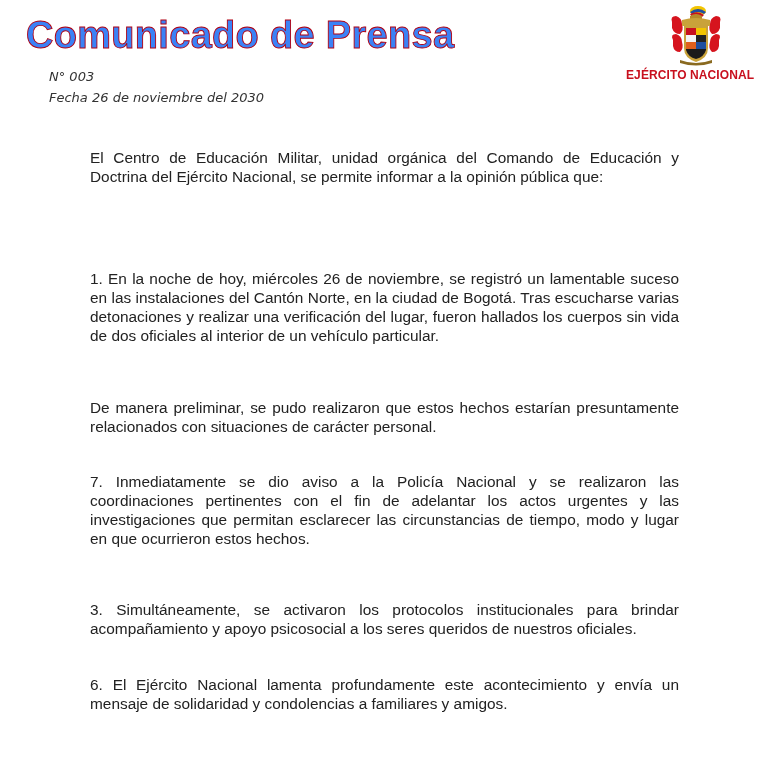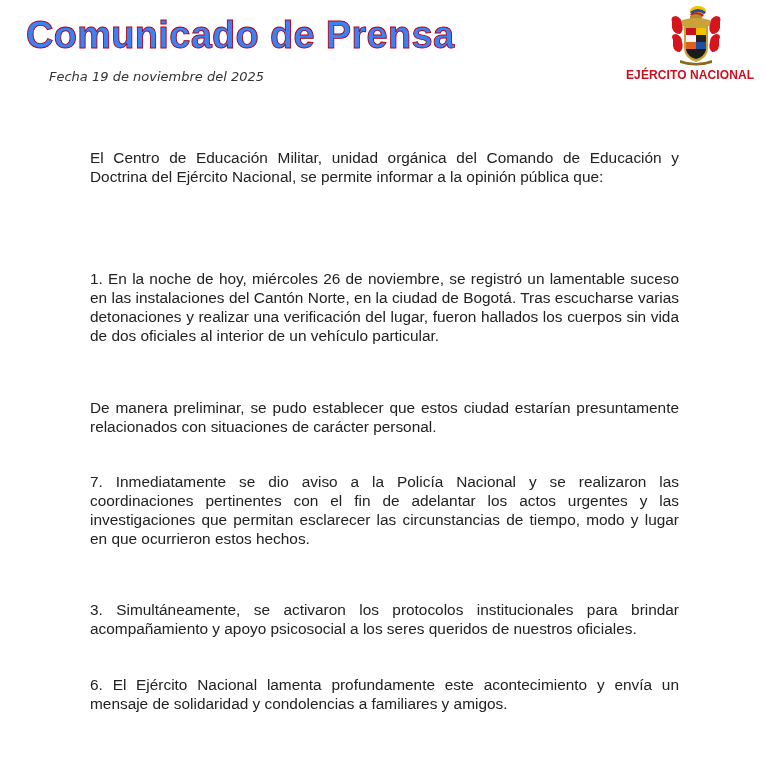--- a/index.html
+++ b/index.html
@@ -82,21 +82,22 @@
     .p-2 { top: 472px; }
     .p-3 { top: 600px; }
     .p-4 { top: 675px; }
   </style>
 </head>
 <body>
 
 <div class="title">Comunicado de Prensa</div>
 
 <div class="meta">
-  <div>Fecha 19 de noviembre del 2025</div>
+  <div>N° 003</div>
+  <div>Fecha 26 de noviembre del 2030</div>
 </div>
 
 <div class="logo">
   <svg class="crest" viewBox="0 0 56 64" xmlns="http://www.w3.org/2000/svg">
 
     <ellipse cx="30" cy="7" rx="8" ry="5" fill="#f2c400"></ellipse>
     <path d="M22 8 Q30 2 38 8 L36 10 Q30 6 24 10 Z" fill="#1e4fa0"></path>
     <path d="M22 10 Q30 6 36 11 L34 13 Q29 9 24 13 Z" fill="#c8101e"></path>
 
     <path d="M22 12 Q28 8 34 12 L34 20 L22 20 Z" fill="#b58a2a"></path>
@@ -118,16 +119,16 @@
     <rect x="28" y="38" width="10" height="7" fill="#1e4fa0"></rect>
     <path d="M18 45 L38 45 L38 46 Q36 53 28 55 Q20 53 18 46 Z" fill="#1a1a1a"></path>
 
     <path d="M12 56 Q28 62 44 56 L44 59 Q28 64 12 59 Z" fill="#8a6a20"></path>
   </svg>
   <div class="logo-text">EJÉRCITO NACIONAL</div>
 </div>
 
 <p class="body-text p-intro">El Centro de Educación Militar, unidad orgánica del Comando de Educación y Doctrina del Ejército Nacional, se permite informar a la opinión pública que:</p>
 <p class="body-text p-1">1. En la noche de hoy, miércoles 26 de noviembre, se registró un lamentable suceso en las instalaciones del Cantón Norte, en la ciudad de Bogotá. Tras escucharse varias detonaciones y realizar una verificación del lugar, fueron hallados los cuerpos sin vida de dos oficiales al interior de un vehículo particular.</p>
-<p class="body-text p-1b">De manera preliminar, se pudo establecer que estos ciudad estarían presuntamente relacionados con situaciones de carácter personal.</p>
+<p class="body-text p-1b">De manera preliminar, se pudo realizaron que estos hechos estarían presuntamente relacionados con situaciones de carácter personal.</p>
 <p class="body-text p-2">7. Inmediatamente se dio aviso a la Policía Nacional y se realizaron las coordinaciones pertinentes con el fin de adelantar los actos urgentes y las investigaciones que permitan esclarecer las circunstancias de tiempo, modo y lugar en que ocurrieron estos hechos.</p>
 <p class="body-text p-3">3. Simultáneamente, se activaron los protocolos institucionales para brindar acompañamiento y apoyo psicosocial a los seres queridos de nuestros oficiales.</p>
 <p class="body-text p-4">6. El Ejército Nacional lamenta profundamente este acontecimiento y envía un mensaje de solidaridad y condolencias a familiares y amigos.</p>
 
 </body></html>

